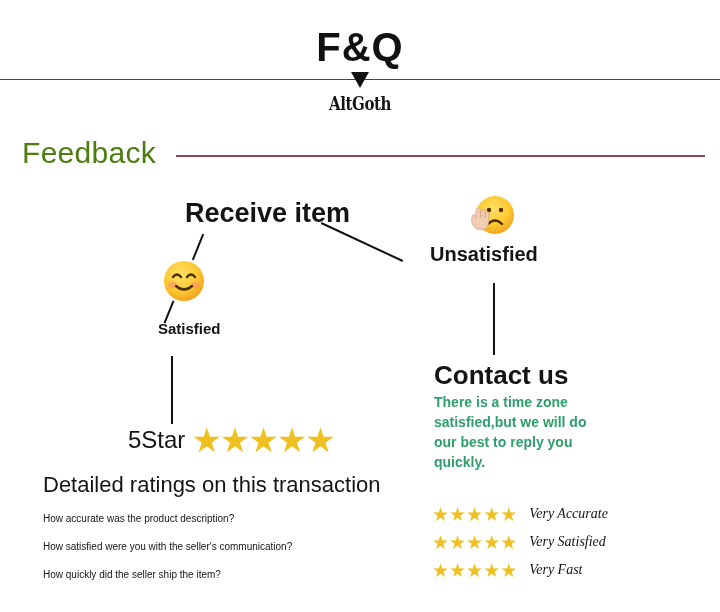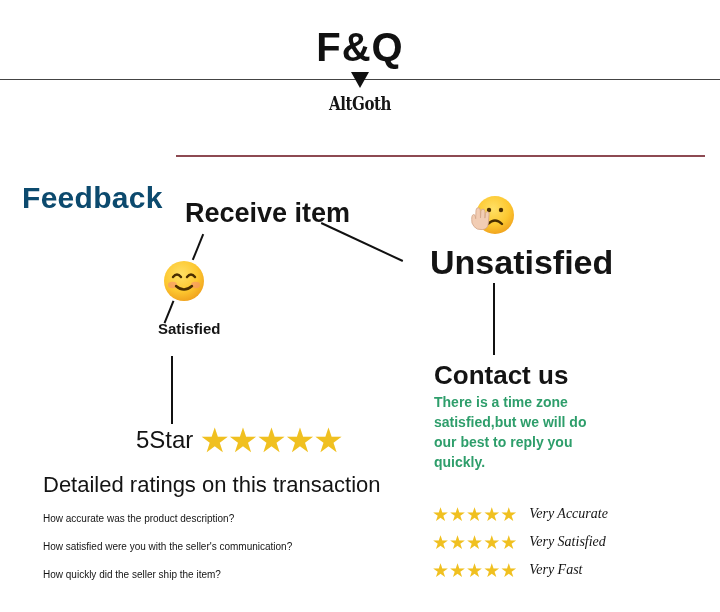--- a/index.html
+++ b/index.html
@@ -63,24 +63,23 @@
     color: #151515;
     transform: scaleX(0.88);
   }
 
   
   #feedback-label {
     position: absolute;
     left: 22px;
     top: 136px;
     font-size: 30px;
-    font-weight: 700;
-    color: #0c4a6e;
+    font-weight: 400;
+    color: #4d7c0f;
     letter-spacing: 0.3px;
-    margin-top: 45px;
   }
   #feedback-rule {
     position: absolute;
     left: 176px;
     top: 155px;
     width: 529px;
     height: 2px;
     background: #8d4a52;
   }
 
@@ -98,21 +97,21 @@
   }
   #node-satisfied {
     left: 130px;
     top: 320px;
     font-size: 15px;
     margin-left: 28px;
   }
   #node-unsatisfied {
     left: 430px;
     top: 243px;
-    font-size: 34px;
+    font-size: 20px;
     text-align: right;
   }
   #node-contact-us {
     left: 434px;
     top: 360px;
     font-size: 26px;
   }
 
   .emoji {
     position: absolute;
@@ -186,21 +185,21 @@
     width: 170px;
     font-size: 14px;
     font-weight: 700;
     line-height: 20px;
     color: #2e9e6b;
   }
 
   
   #five-star-row {
     position: absolute;
-    left: 136px;
+    left: 128px;
     top: 423px;
     display: flex;
     align-items: center;
     gap: 6px;
   }
   #five-star-label {
     font-size: 24px;
     color: #141414;
   }
   .star-group {

